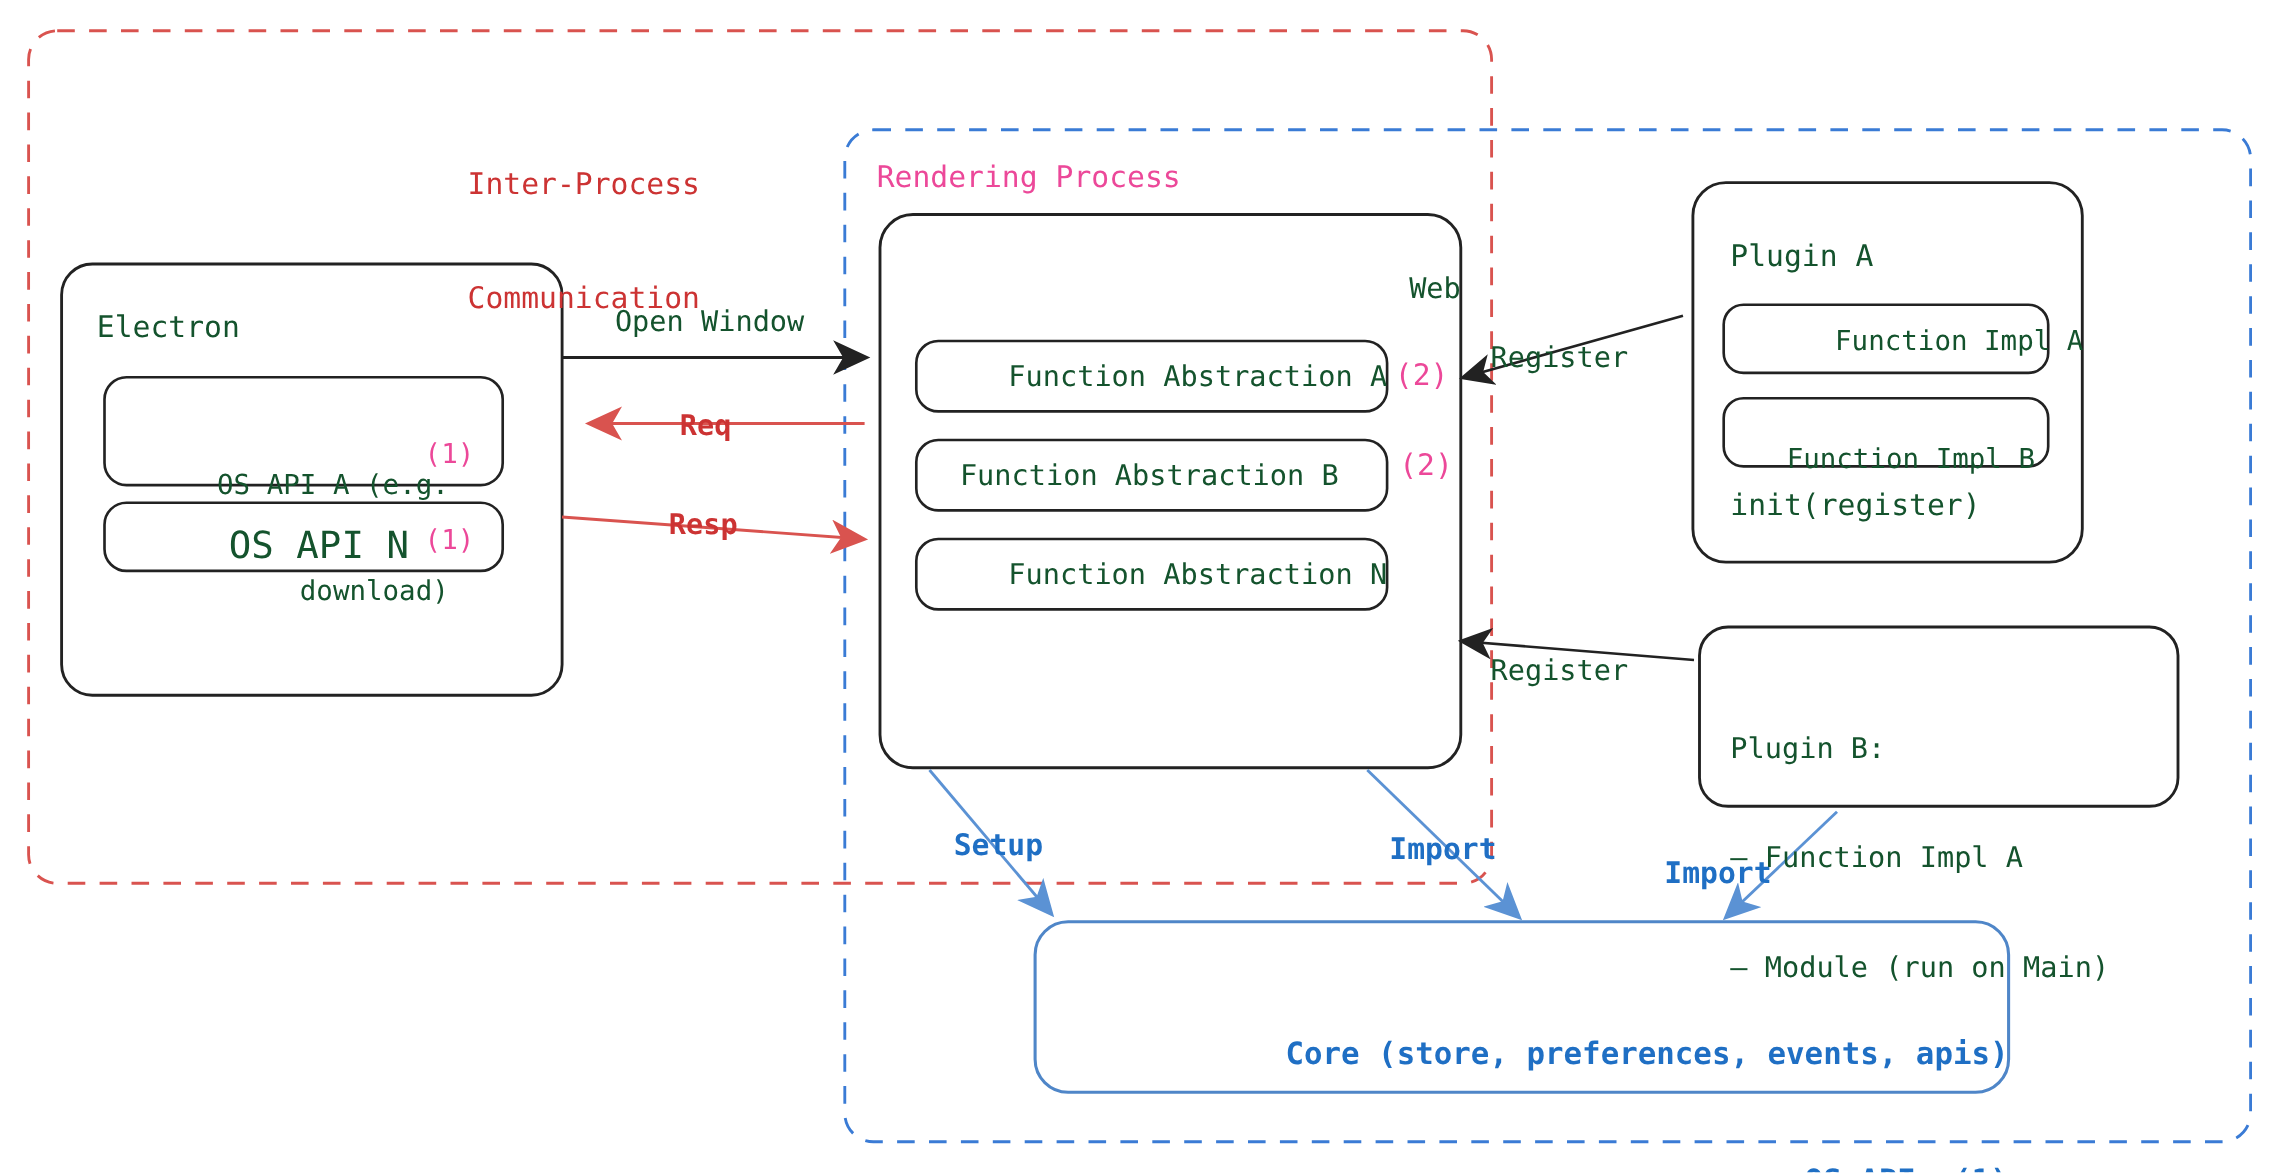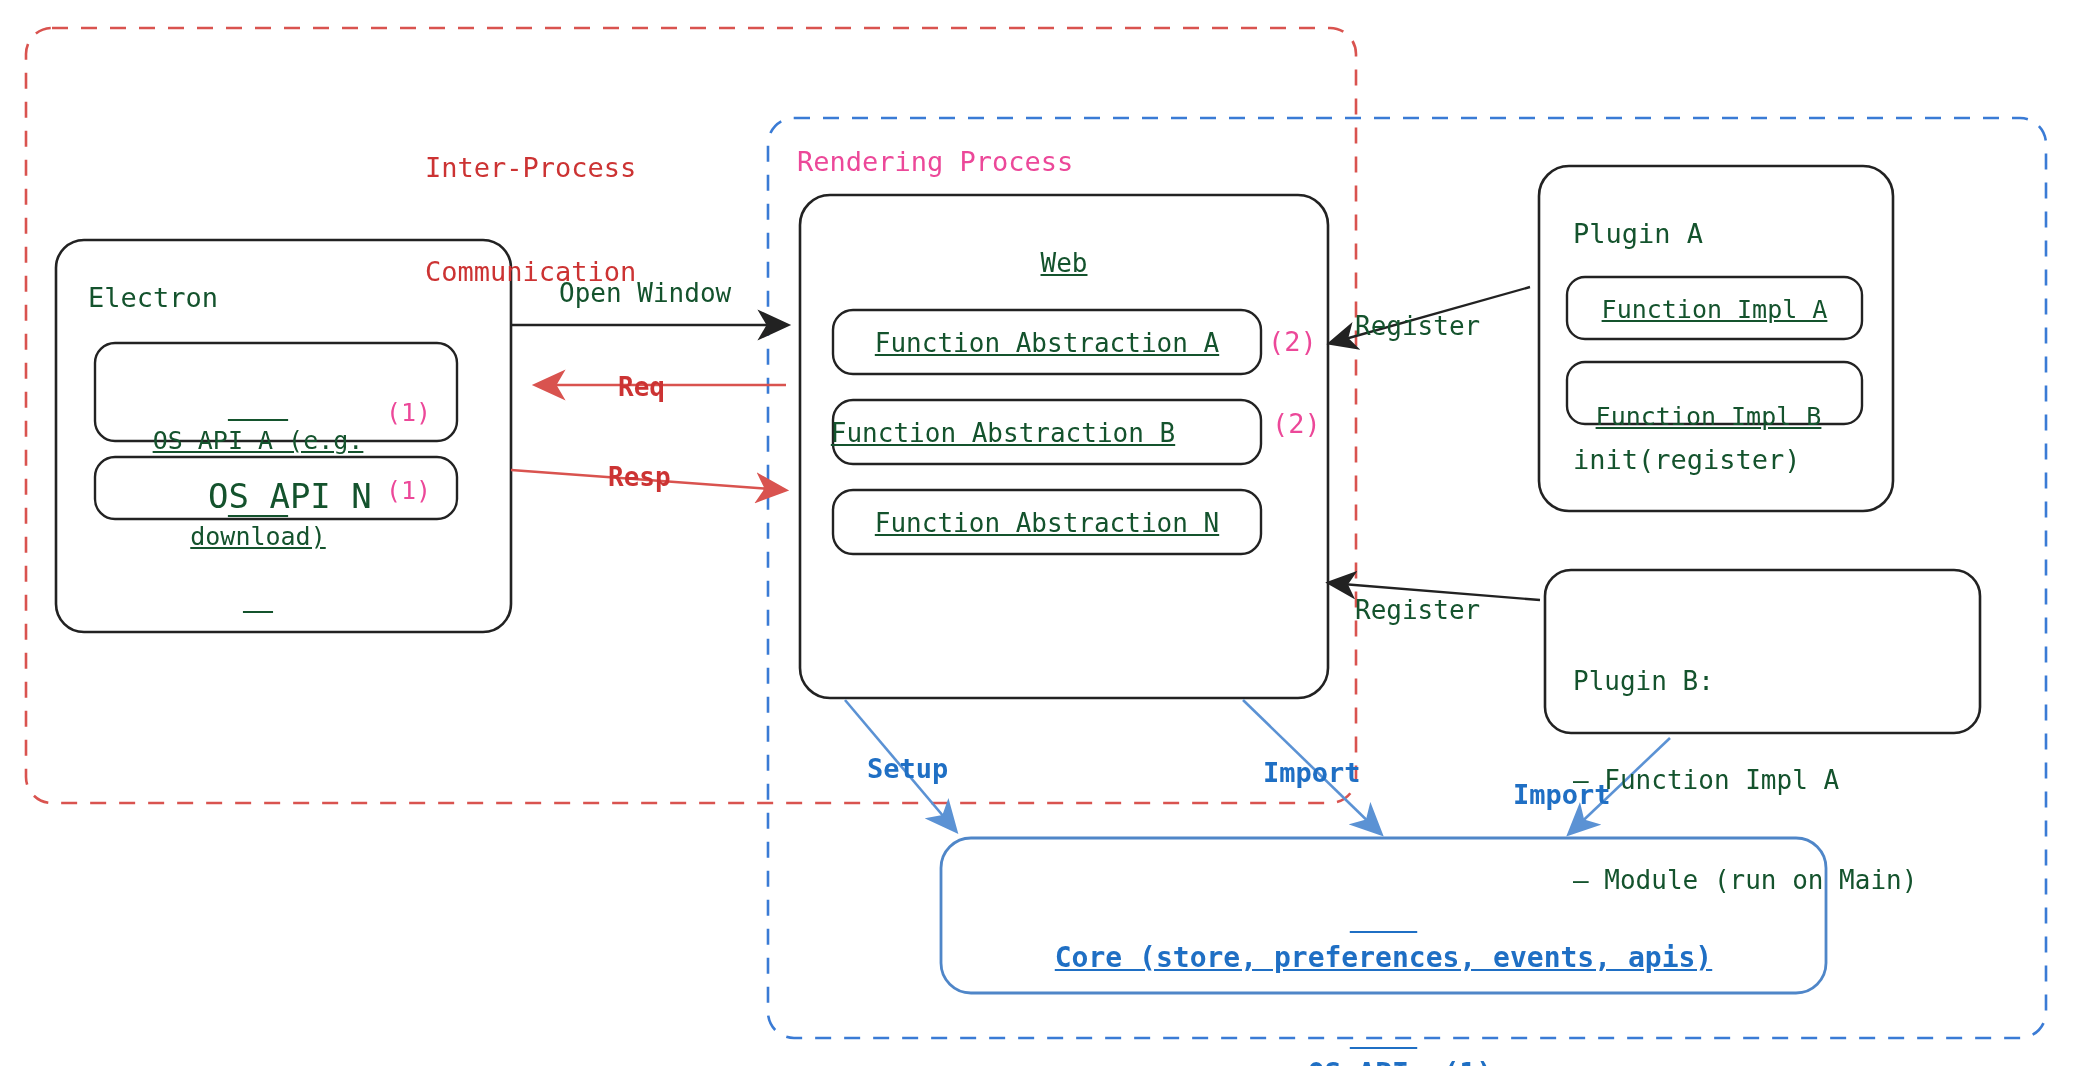--- a/index.html
+++ b/index.html
@@ -23,21 +23,21 @@
     height: 1066px;
     pointer-events: none;
   }
   .lbl {
     position: absolute;
     font-family: "DejaVu Sans Mono", "Liberation Mono", monospace;
     color: #14532d;
     white-space: pre;
     line-height: 1.28;
   }
-  .ctr { text-align: center; text-decoration: underline; }
+  .ctr { text-align: right; }
   .red   { color: #cc3333; }
   .blue  { color: #ec4899; }
   .bluebold { color: #1f6fc4; font-weight: bold; }
   .bold { font-weight: bold; }
 </style>
 </head>
 <body>
 
 <div id="stage">
 
@@ -127,21 +127,21 @@
   <div class="lbl blue" style="left:1272px; top:407px; font-size:27px;">(2)</div>
 
   <div class="lbl ctr" style="left:833px; top:507px; width:428px; font-size:26px;">Function Abstraction N</div>
 
 
   <div class="lbl" style="left:1355px; top:310px; font-size:26px;">Register</div>
 
   <div class="lbl" style="left:1355px; top:594px; font-size:26px;">Register</div>
 
   <div class="lbl" style="left:1573px; top:217px; font-size:27px;">Plugin A</div>
-  <div class="lbl ctr" style="left:1567px; top:294px; width:295px; font-size:25px;">Function Impl A</div>
+  <div class="lbl ctr" style="left:1567px; top:294px; width:295px; font-size:25px;padding-left:32px;">Function Impl A</div>
   <div class="lbl ctr" style="left:1567px; top:401px; width:283px; font-size:25px;">Function Impl B</div>
   <div class="lbl" style="left:1573px; top:443px; font-size:27px;">init(register)</div>
 
   <div class="lbl" style="left:1573px; top:598px; font-size:26px;">
     <div>Plugin B:</div>
     <div>– Function Impl A</div>
     <div>– Module (run on Main)</div>
   </div>
 
   <div class="lbl bluebold" style="left:867px; top:752px; font-size:27px;">Setup</div>

